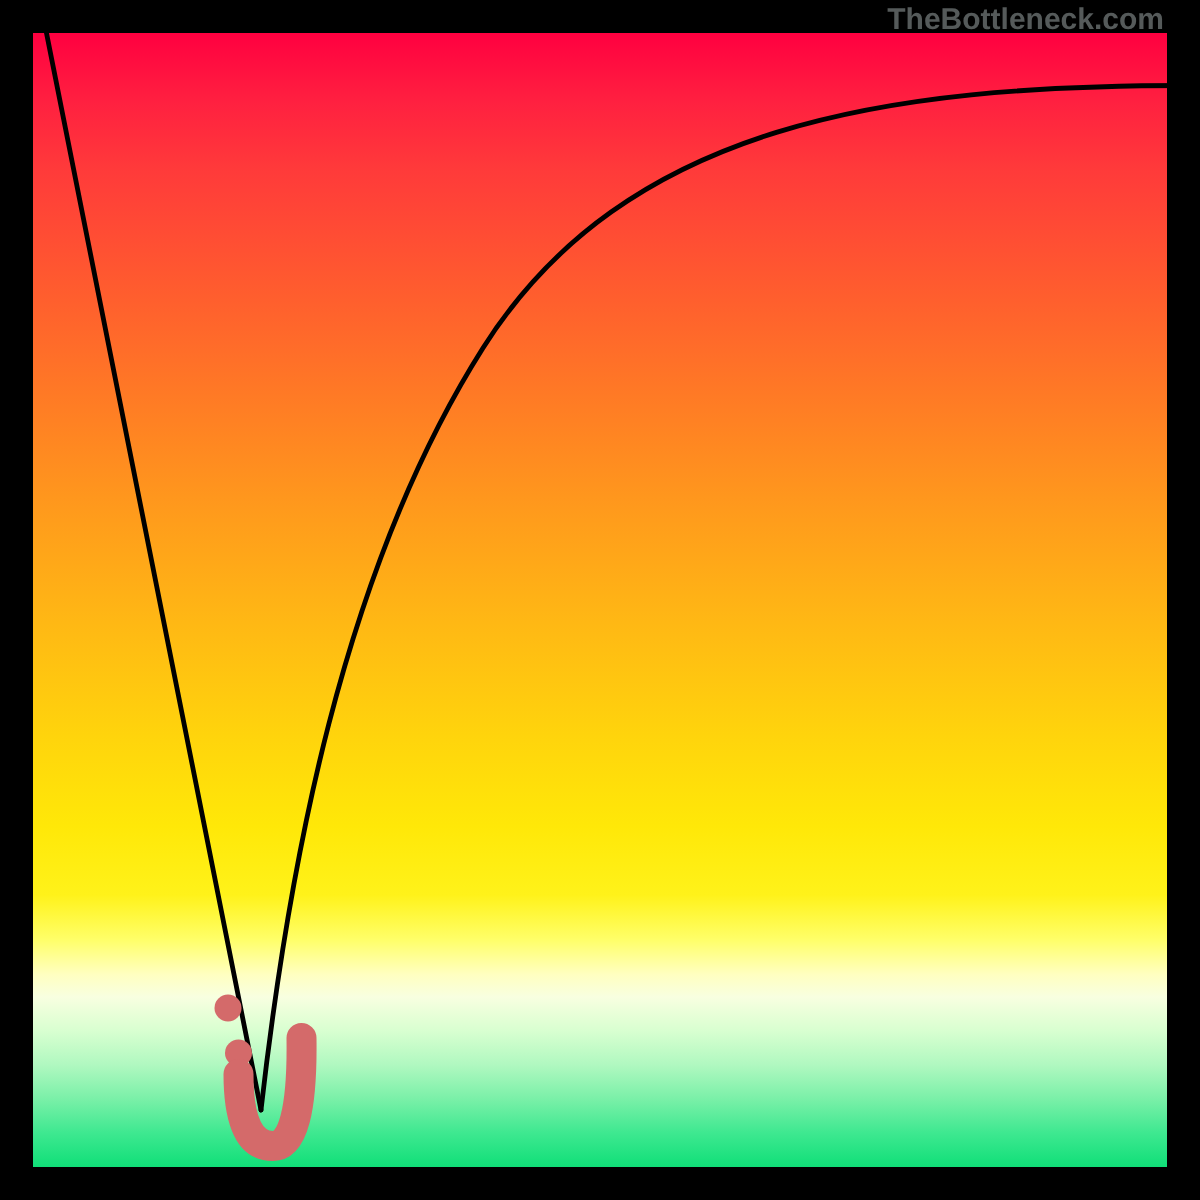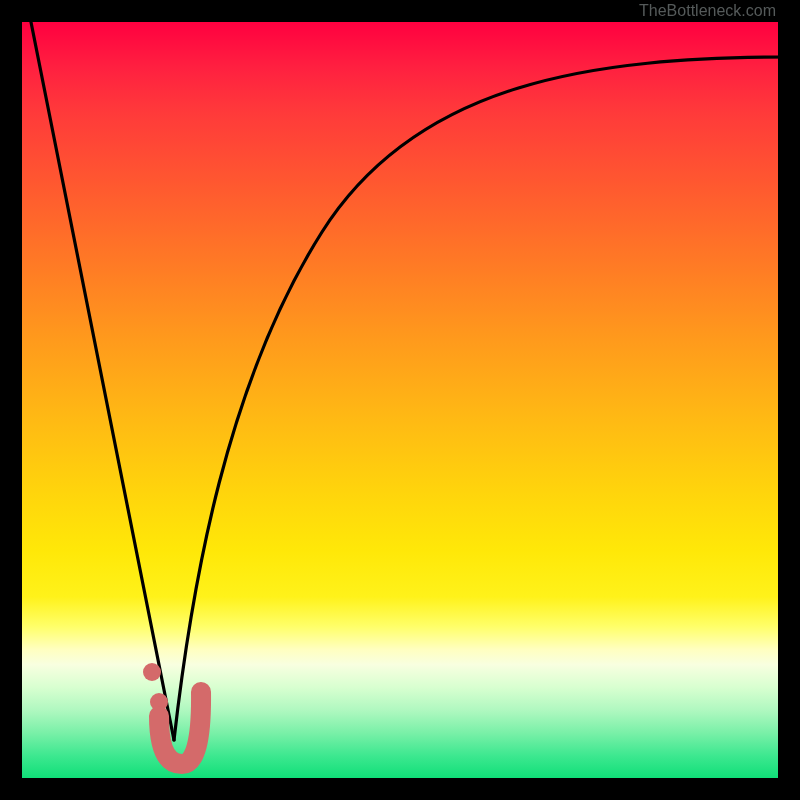--- a/index.html
+++ b/index.html
@@ -43,22 +43,22 @@
       #b0f8c0 91%,
       #7af0a8 94%,
       #3ee890 97%,
       #10df78 100%);
   }
   .watermark {
     position: absolute;
     top: 2px;
     right: 24px;
     color: #555a5a;
-    font-size: 16px;
-    font-weight: 400;
+    font-size: 20px;
+    font-weight: 700;
     letter-spacing: 0px;
   }
   svg.curves {
     position: absolute;
     left: 22px;
     top: 22px;
     width: 756px;
     height: 756px;
     overflow: visible;
   }

